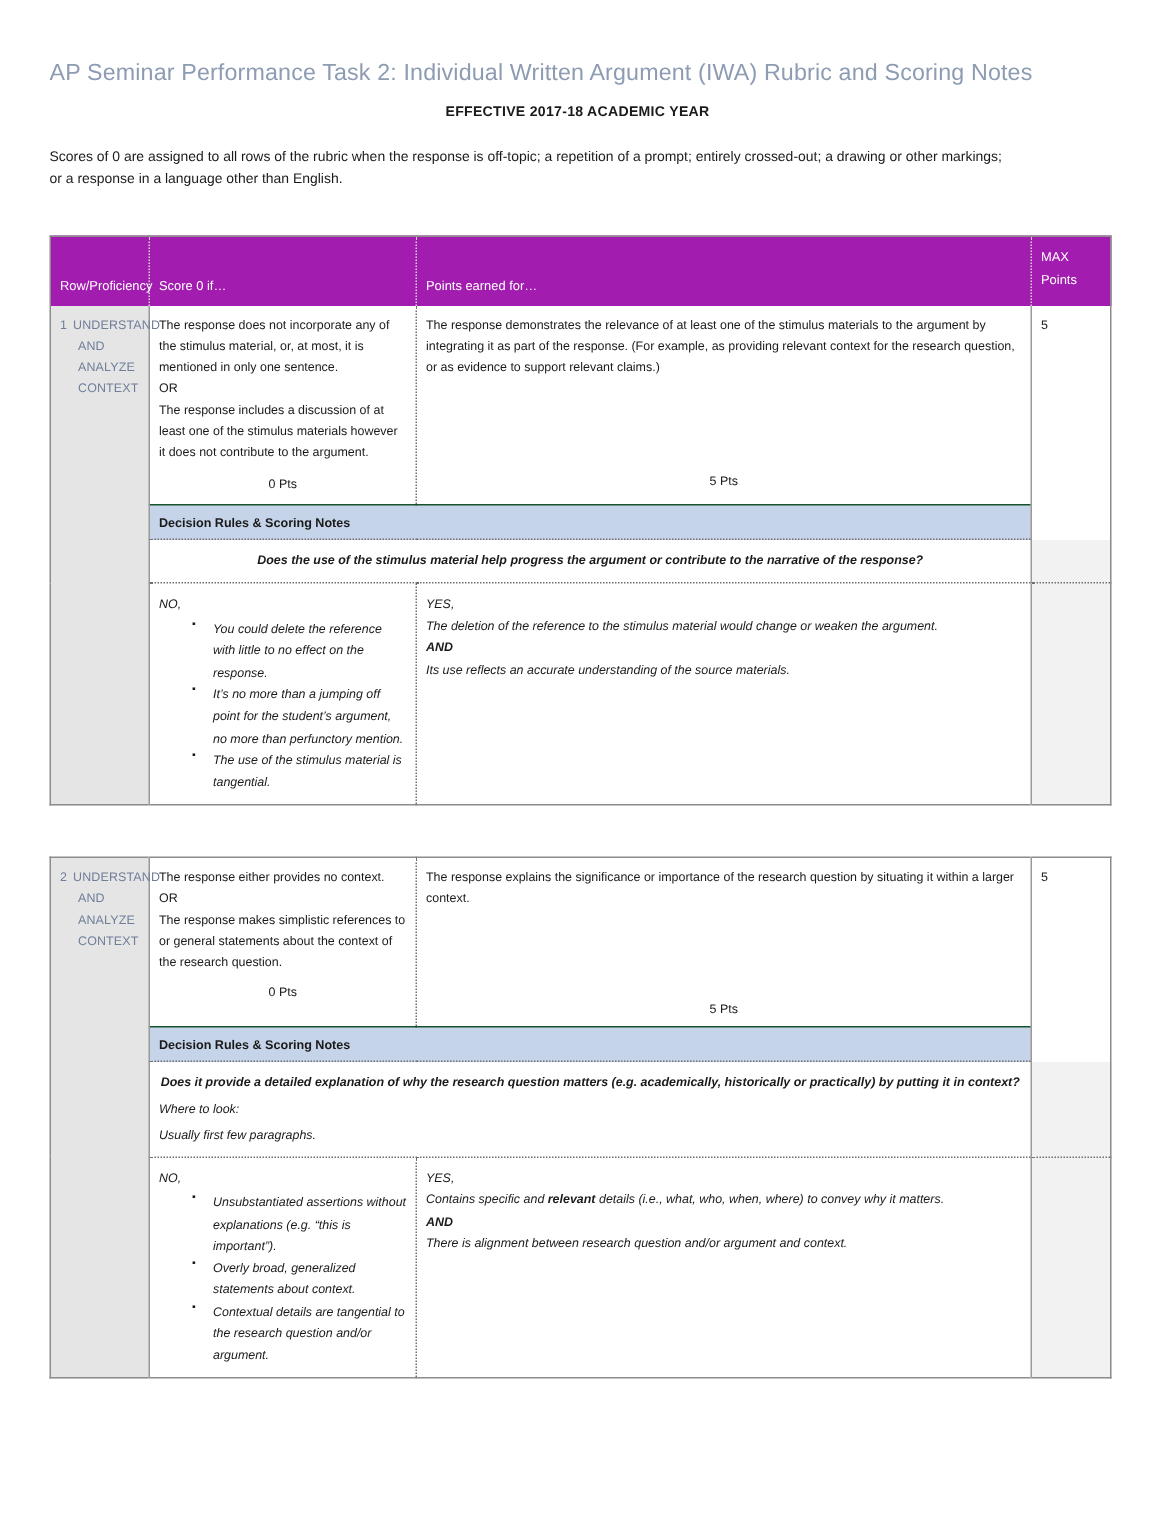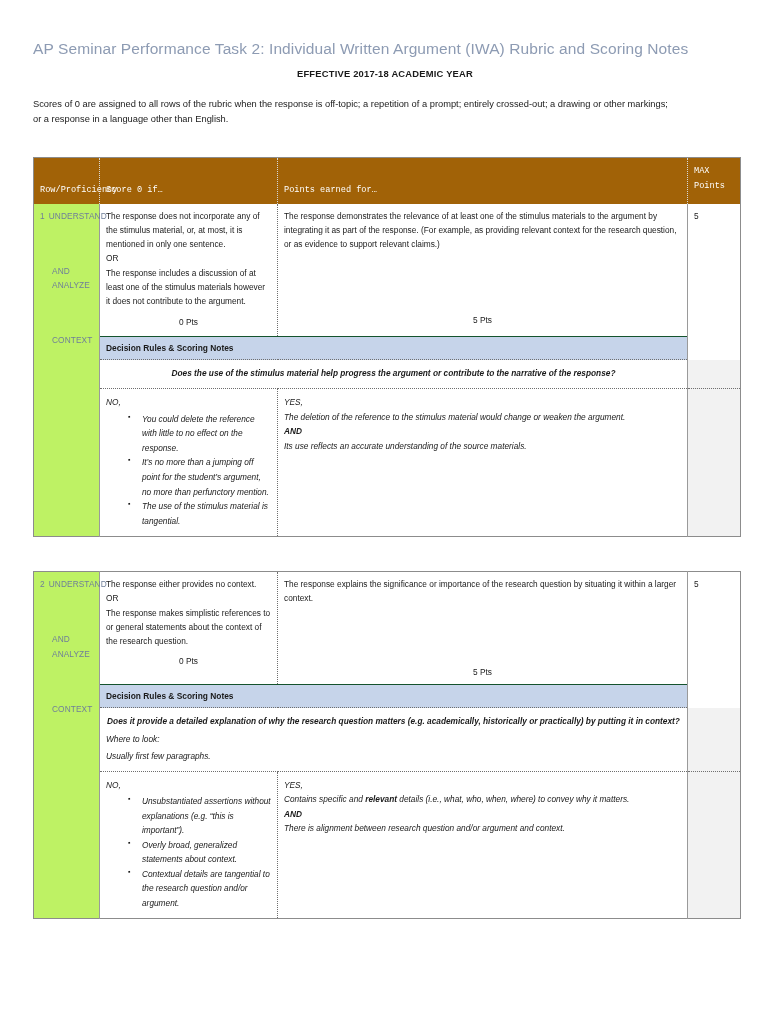--- a/index.html
+++ b/index.html
@@ -68,47 +68,46 @@
     vertical-align: top;
     padding: 5px 6px 5px 6px;
     font-size: 8.3px;
     line-height: 1.72;
     font-weight: 400;
     text-align: left;
   }
 
   
   .hdr td {
-    background: #a16207;
+    background: #a21caf;
     color: #ffffff;
     font-size: 8.6px;
     vertical-align: bottom;
     padding: 6px 6px 6px 6px;
     height: 34px;
     border-right: 1px dotted #d8d8d8;
-    font-family: Liberation Mono, monospace;
   }
   .hdr td.max-hd {
     vertical-align: top;
     line-height: 1.75;
     border-right: none;
   }
 
   
   .prof {
-    background: #bef264;
+    background: #e5e5e5;
     color: #6f7f99;
     font-size: 8.4px;
     line-height: 1.8;
     letter-spacing: 0.1px;
     border-right: 1px solid #9a9a9a;
   }
   .prof .num { margin-right: 4px; }
   .prof .lbl { display: inline; }
-  .prof-ind { padding-left: 12px; margin-top: 41px; }
+  .prof-ind { padding-left: 12px; }
 
   
   .crit {
     border-right: 1px dotted #6e6e6e;
     height: 122px;
   }
   .crit.second-block { height: 90px; margin-top: 40px; }
   .crit .pts {
     display: block;
     text-align: center;

